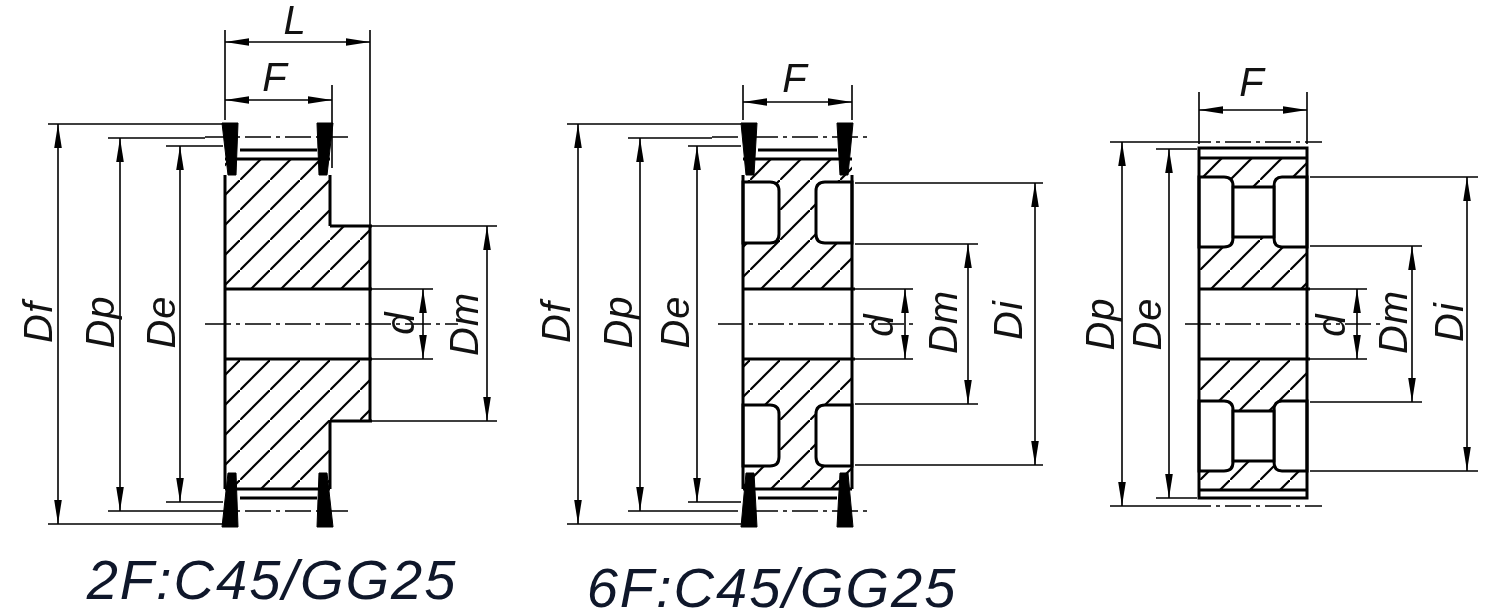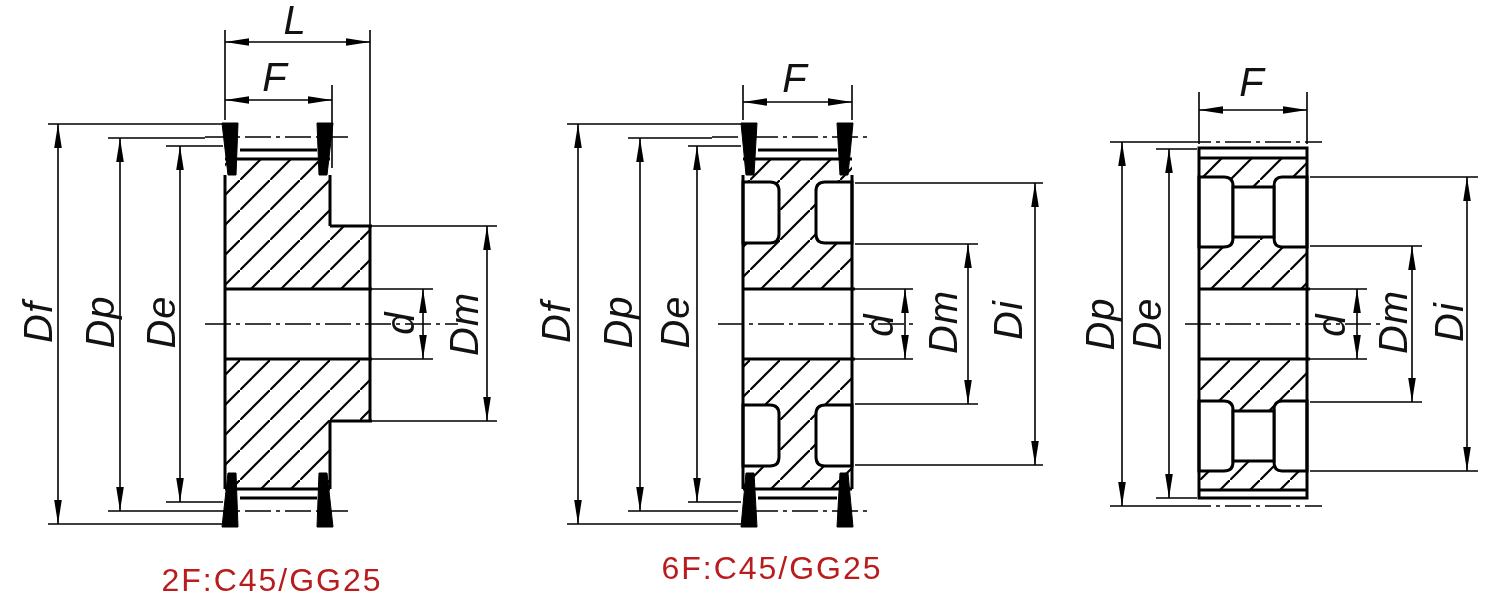--- a/index.html
+++ b/index.html
@@ -8,22 +8,22 @@
     font-family:"Liberation Sans",sans-serif;
   }
   #stage svg{position:absolute;left:0;top:0;}
   .dim-label{
     position:absolute;font-style:italic;font-size:40px;line-height:1;
     color:#121212;letter-spacing:1px;white-space:nowrap;
     transform:translate(-50%,-50%);
   }
   .dim-label.rot{transform:translate(-50%,-50%) rotate(-90deg);}
   .caption{
-    position:absolute;font-size:32px;line-height:1;
-    color:#b91c1c;letter-spacing:2px;white-space:nowrap;
+    position:absolute;font-style:italic;font-size:56px;line-height:1;
+    color:#0f172a;letter-spacing:2px;white-space:nowrap;
     transform:translate(-50%,-50%);
   }
 </style>
 </head>
 <body>
 
 <div id="stage">
 
 <svg width="1486" height="616" viewBox="0 0 1486 616">
   <defs>
@@ -172,21 +172,21 @@
 <div class="dim-label rot" style="left:464px;top:324px;">Dm</div>
 <div class="caption" style="left:272px;top:580px;">2F:C45/GG25</div>
 
 <div class="dim-label" style="left:795px;top:78px;">F</div>
 <div class="dim-label rot" style="left:556px;top:322px;">Df</div>
 <div class="dim-label rot" style="left:618px;top:322px;">Dp</div>
 <div class="dim-label rot" style="left:675px;top:322px;">De</div>
 <div class="dim-label rot" style="left:879px;top:325px;">d</div>
 <div class="dim-label rot" style="left:943px;top:322px;">Dm</div>
 <div class="dim-label rot" style="left:1008px;top:320px;">Di</div>
-<div class="caption" style="left:772px;top:568px;">6F:C45/GG25</div>
+<div class="caption" style="left:772px;top:588px;">6F:C45/GG25</div>
 
 <div class="dim-label" style="left:1252px;top:82px;">F</div>
 <div class="dim-label rot" style="left:1100px;top:324px;">Dp</div>
 <div class="dim-label rot" style="left:1147px;top:324px;">De</div>
 <div class="dim-label rot" style="left:1331px;top:325px;">d</div>
 <div class="dim-label rot" style="left:1393px;top:322px;">Dm</div>
 <div class="dim-label rot" style="left:1449px;top:322px;">Di</div>
 
 </div>
 

